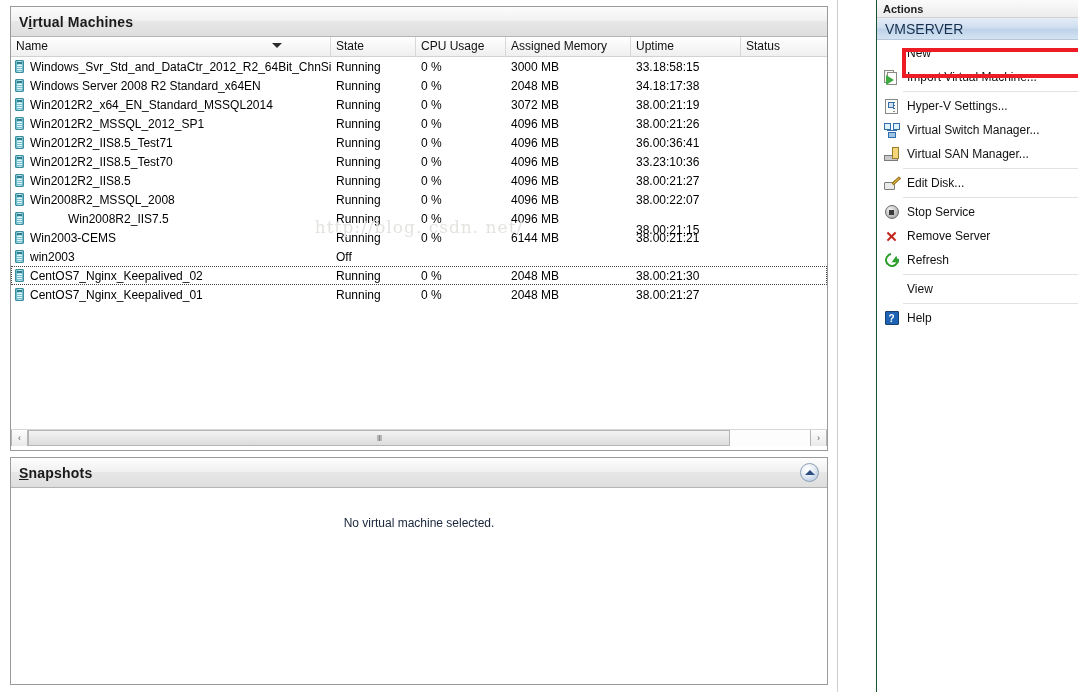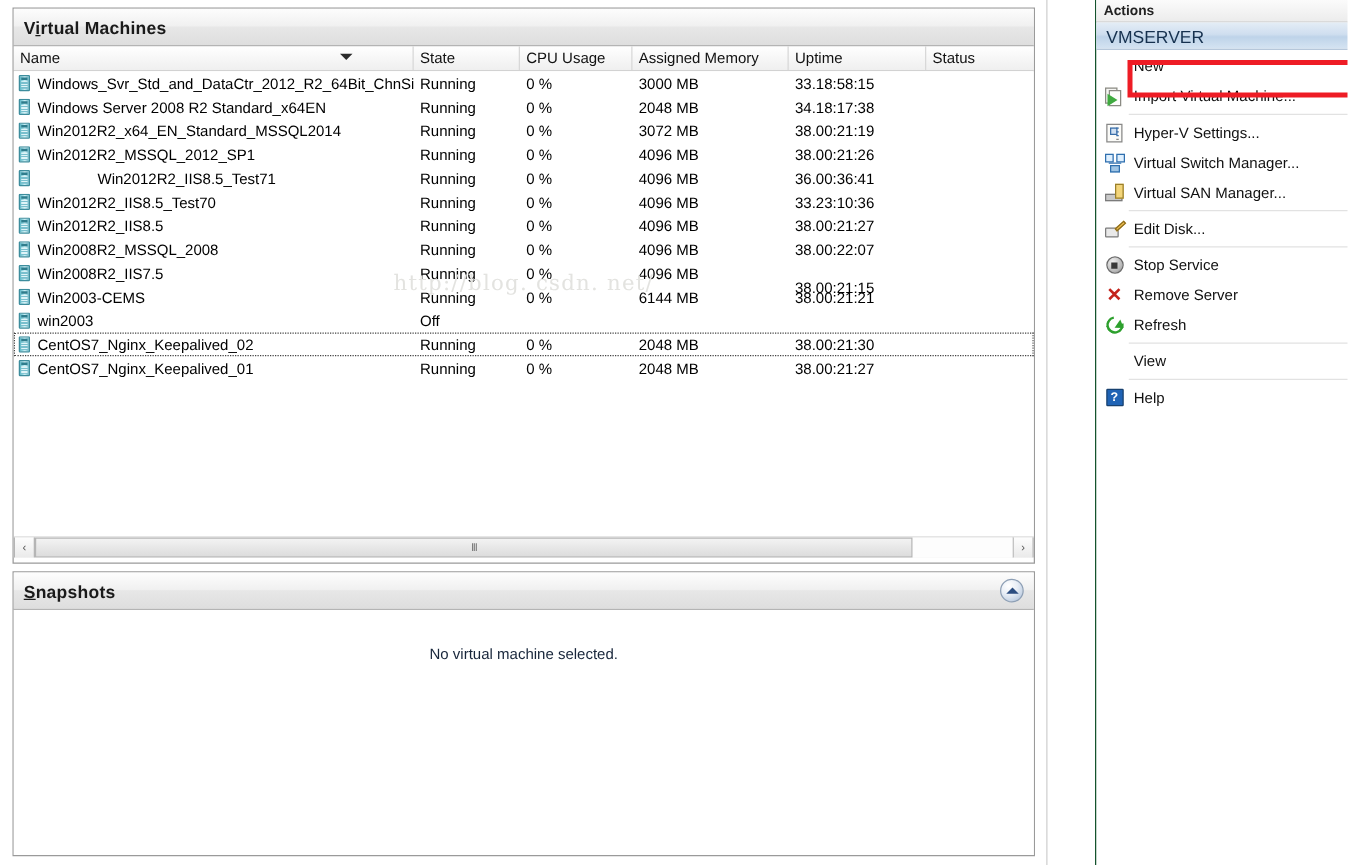--- a/index.html
+++ b/index.html
@@ -330,21 +330,21 @@
                 <span class="vm-icon"></span>
                 <span>Win2012R2_MSSQL_2012_SP1</span>
               </div>
               <div class="cell" style="width: 85px;">Running</div>
               <div class="cell" style="width: 90px;">0 %</div>
               <div class="cell" style="width: 125px;">4096 MB</div>
               <div class="cell" style="width: 110px;">38.00:21:26</div>
               <div class="cell" style="width: 86px;"></div>
             </div>
             <div class="vm-row">
-              <div class="cell name" style="width: 320px; gap: 48px;">
+              <div class="cell name" style="width: 320px;">
                 <span class="vm-icon"></span>
                 <span>Win2012R2_IIS8.5_Test71</span>
               </div>
               <div class="cell" style="width: 85px;">Running</div>
               <div class="cell" style="width: 90px;">0 %</div>
               <div class="cell" style="width: 125px;">4096 MB</div>
               <div class="cell" style="width: 110px;">36.00:36:41</div>
               <div class="cell" style="width: 86px;"></div>
             </div>
             <div class="vm-row">
@@ -374,21 +374,21 @@
                 <span class="vm-icon"></span>
                 <span>Win2008R2_MSSQL_2008</span>
               </div>
               <div class="cell" style="width: 85px;">Running</div>
               <div class="cell" style="width: 90px;">0 %</div>
               <div class="cell" style="width: 125px;">4096 MB</div>
               <div class="cell" style="width: 110px;">38.00:22:07</div>
               <div class="cell" style="width: 86px;"></div>
             </div>
             <div class="vm-row">
-              <div class="cell name" style="width: 320px;">
+              <div class="cell name" style="width: 320px; gap: 38px;">
                 <span class="vm-icon"></span>
                 <span>Win2008R2_IIS7.5</span>
               </div>
               <div class="cell" style="width: 85px;">Running</div>
               <div class="cell" style="width: 90px;">0 %</div>
               <div class="cell" style="width: 125px;">4096 MB</div>
               <div class="cell" style="width: 110px; margin-top: 23px;">38.00:21:15</div>
               <div class="cell" style="width: 86px;"></div>
             </div>
             <div class="vm-row">

